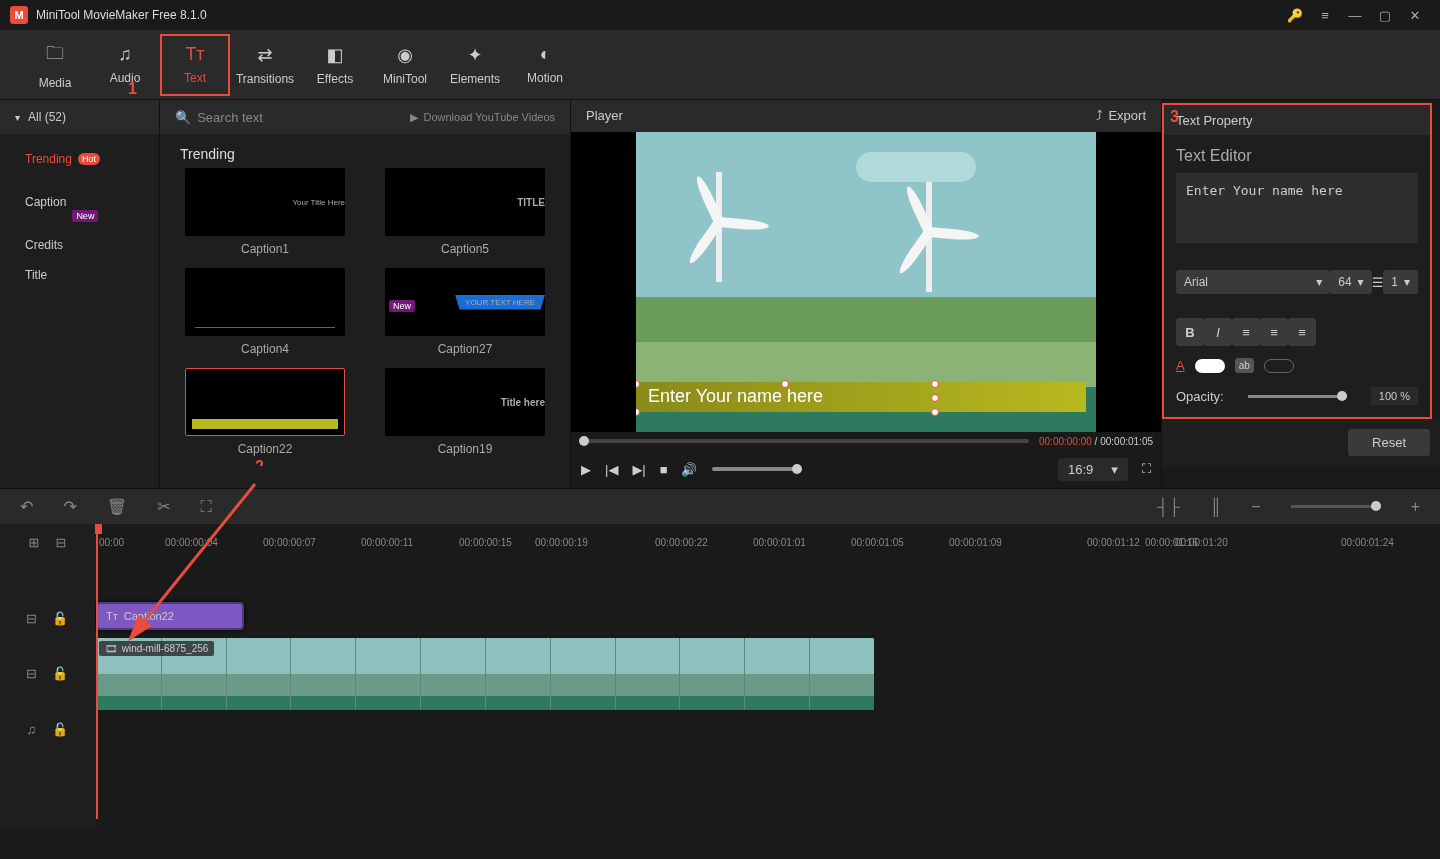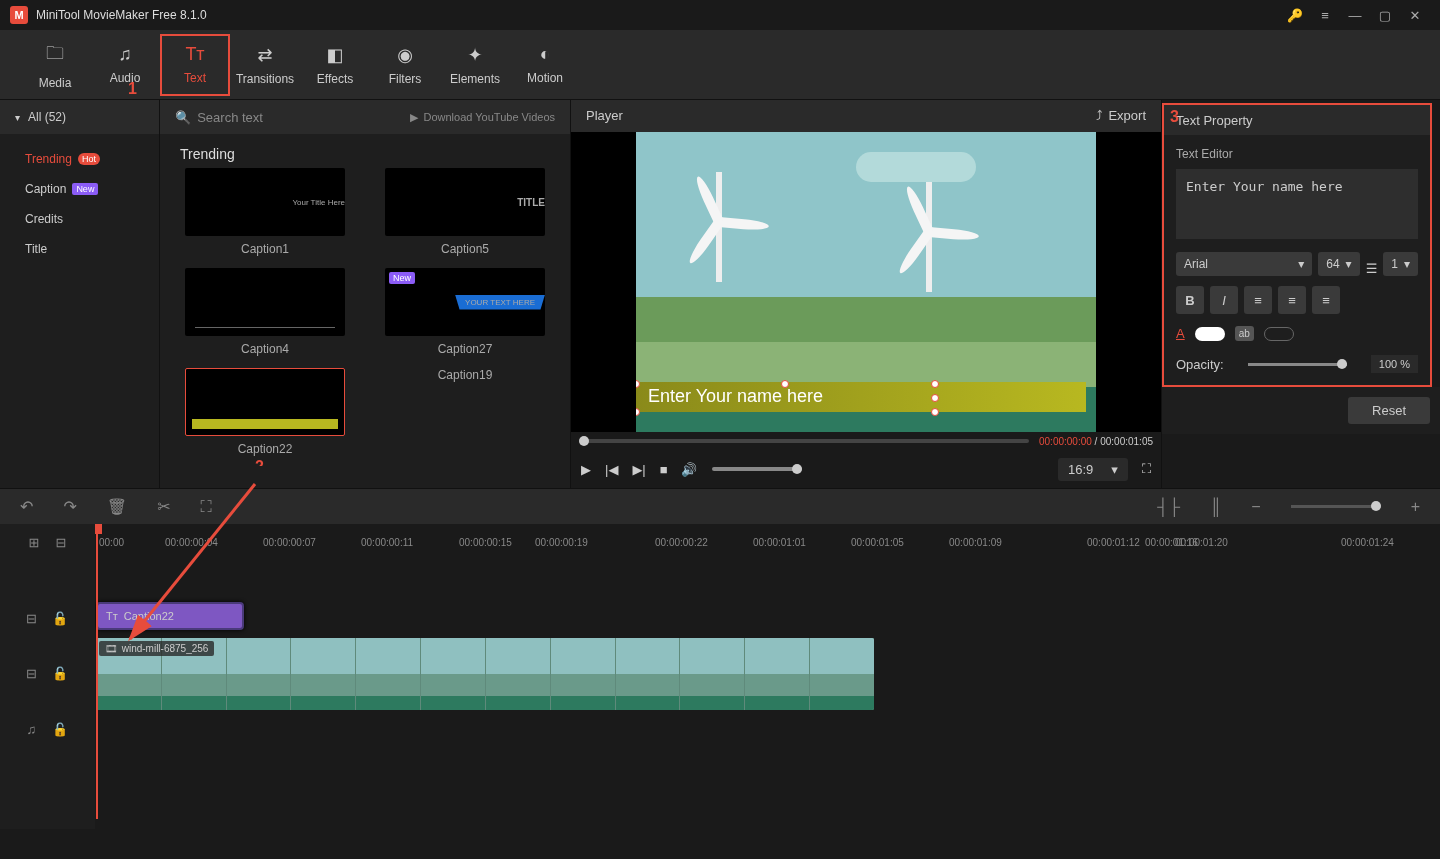--- a/index.html
+++ b/index.html
@@ -25,21 +25,21 @@
 
 
 .left-panel { width: 160px; background: #1e1e1e; border-right: 1px solid #111; }
 .left-panel .header { height: 34px; display: flex; align-items: center; padding: 0 15px; font-size: 12px; background: #2a2a2a; }
 .left-panel .header .arrow { margin-right: 8px; font-size: 10px; }
 .left-panel .cats { padding: 10px 0; }
 .left-panel .cat { padding: 8px 25px; font-size: 12px; cursor: pointer; display: flex; align-items: center; gap: 6px; }
 .left-panel .cat.active { color: #e74c3c; }
 .badge { font-size: 9px; padding: 1px 4px; border-radius: 2px; }
 .badge.hot { background: #e74c3c; color: #fff; border-radius: 6px; }
-.badge.new { background: #8b5cf6; color: #fff; }
+.badge.new { background: #701a75; color: #fff; margin-top: 28px; }
 
 
 .gallery { width: 410px; background: #1e1e1e; display: flex; flex-direction: column; }
 .gallery .topbar { height: 34px; background: #2a2a2a; display: flex; align-items: center; padding: 0 15px; gap: 10px; }
 .gallery .search { flex: 1; display: flex; align-items: center; gap: 6px; color: #888; }
 .gallery .yt-link { color: #888; font-size: 11px; display: flex; align-items: center; gap: 5px; }
 .gallery .section-title { padding: 12px 20px 6px; font-size: 14px; color: #ddd; }
 .gallery .grid { display: grid; grid-template-columns: 1fr 1fr; gap: 12px 30px; padding: 0 20px 10px; overflow-y: auto; }
 .gallery .item { display: flex; flex-direction: column; align-items: center; gap: 6px; }
 .gallery .thumb { width: 160px; height: 68px; background: #000; border-radius: 2px; display: flex; align-items: center; justify-content: flex-end; font-size: 10px; color: #aaa; position: relative; }
@@ -78,23 +78,23 @@
 .player .controls .btn { cursor: pointer; color: #ccc; }
 .player .controls .vol { width: 90px; height: 4px; background: #888; border-radius: 2px; position: relative; }
 .player .controls .vol .dot { width: 10px; height: 10px; background: #ccc; border-radius: 50%; position: absolute; right: 0; top: -3px; }
 .player .controls .spacer { flex: 1; }
 .player .controls .aspect { background: #2a2a2a; padding: 4px 10px; border-radius: 3px; display: flex; align-items: center; gap: 18px; }
 
 
 .right-panel { width: 270px; background: #1e1e1e; display: flex; flex-direction: column; border: 2px solid #e74c3c; margin: 3px 3px 0 0; }
 .right-panel .header { height: 30px; display: flex; align-items: center; padding: 0 12px; font-size: 13px; background: #2a2a2a; }
 .right-panel .body { padding: 12px 12px; flex: 1; }
-.right-panel .label { font-size: 12px; color: #aaa; margin-bottom: 8px; }
+.right-panel .label { font-size: 16px; color: #aaa; margin-bottom: 8px; }
 .right-panel textarea { width: 100%; height: 70px; background: #2e2e2e; border: none; color: #ccc; padding: 10px; font-size: 13px; resize: none; }
-.right-panel .row { display: flex; gap: 6px; margin-top: 10px; align-items: flex-end; }
+.right-panel .row { display: flex; margin-top: 24px; align-items: center; }
 .right-panel .select { background: #3a3a3a; padding: 5px 8px; border-radius: 3px; font-size: 12px; display: flex; align-items: center; gap: 6px; cursor: pointer; }
 .right-panel .fmt-btn { width: 28px; height: 28px; background: #3a3a3a; display: flex; align-items: center; justify-content: center; cursor: pointer; border-radius: 3px; }
 .right-panel .color-row { display: flex; gap: 10px; align-items: center; margin-top: 12px; }
 .right-panel .swatch { width: 30px; height: 14px; border-radius: 7px; }
 .right-panel .opacity-row { display: flex; align-items: center; gap: 24px; margin-top: 14px; }
 .right-panel .slider { flex: 1; height: 3px; background: #888; position: relative; }
 .right-panel .slider .dot { width: 10px; height: 10px; background: #ccc; border-radius: 50%; position: absolute; right: 0; top: -4px; }
 .right-panel .pct { background: #2a2a2a; padding: 3px 8px; font-size: 11px; }
 
 .reset-area { padding: 10px; display: flex; justify-content: flex-end; background: #1e1e1e; }
@@ -164,21 +164,21 @@
   <div class="tab">
     <span class="icon">⇄</span>
     <span class="label">Transitions</span>
   </div>
   <div class="tab">
     <span class="icon">◧</span>
     <span class="label">Effects</span>
   </div>
   <div class="tab">
     <span class="icon">◉</span>
-    <span class="label">Filters</span>
+    <span class="label">MiniTool</span>
   </div>
   <div class="tab">
     <span class="icon">✦</span>
     <span class="label">Elements</span>
   </div>
   <div class="tab">
     <span class="icon">◐</span>
     <span class="label">Motion</span>
   </div>
   <span class="anno-num" style="left:128px; top:50px;">1</span>
@@ -249,20 +249,23 @@
         </div>
         <div class="iname">Caption27</div>
       </div>
       <div class="item">
         <div class="thumb selected">
             <div style="position:absolute;bottom:6px;left:6px;right:6px;height:10px;background:#b8b820;"></div>
           </div>
         <div class="iname">Caption22</div>
       </div>
       <div class="item">
+        <div class="thumb">
+            <div style="font-size:10px;font-weight:bold;">Title here</div>
+          </div>
         <div class="iname">Caption19</div>
       </div>
       <span class="anno-num" style="left:95px; top:290px;">2</span>
     </div>
   </div>
 
   <div class="player">
     <div class="topbar" style="position:relative;">
       <span>Player</span>
       <div class="spacer"></div>

